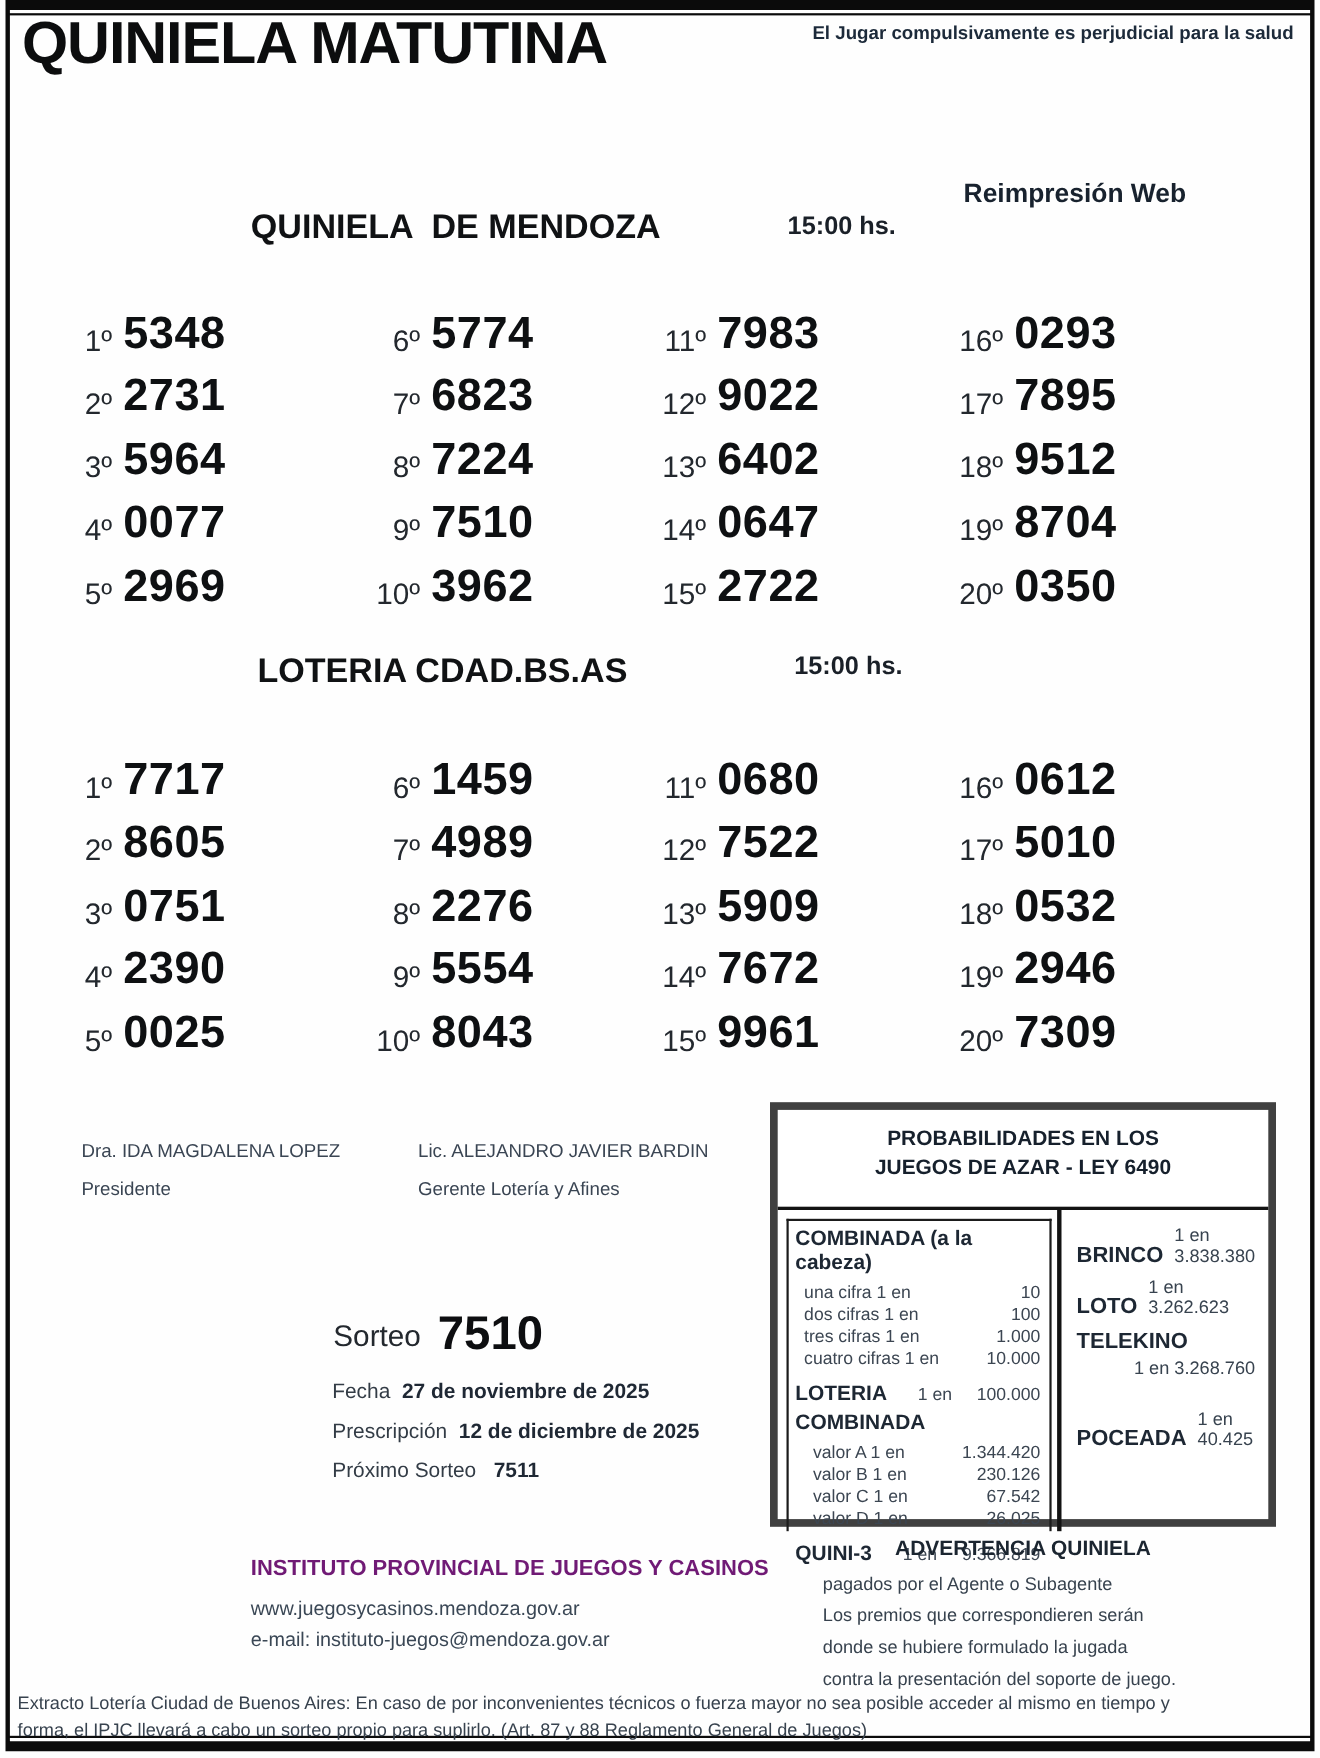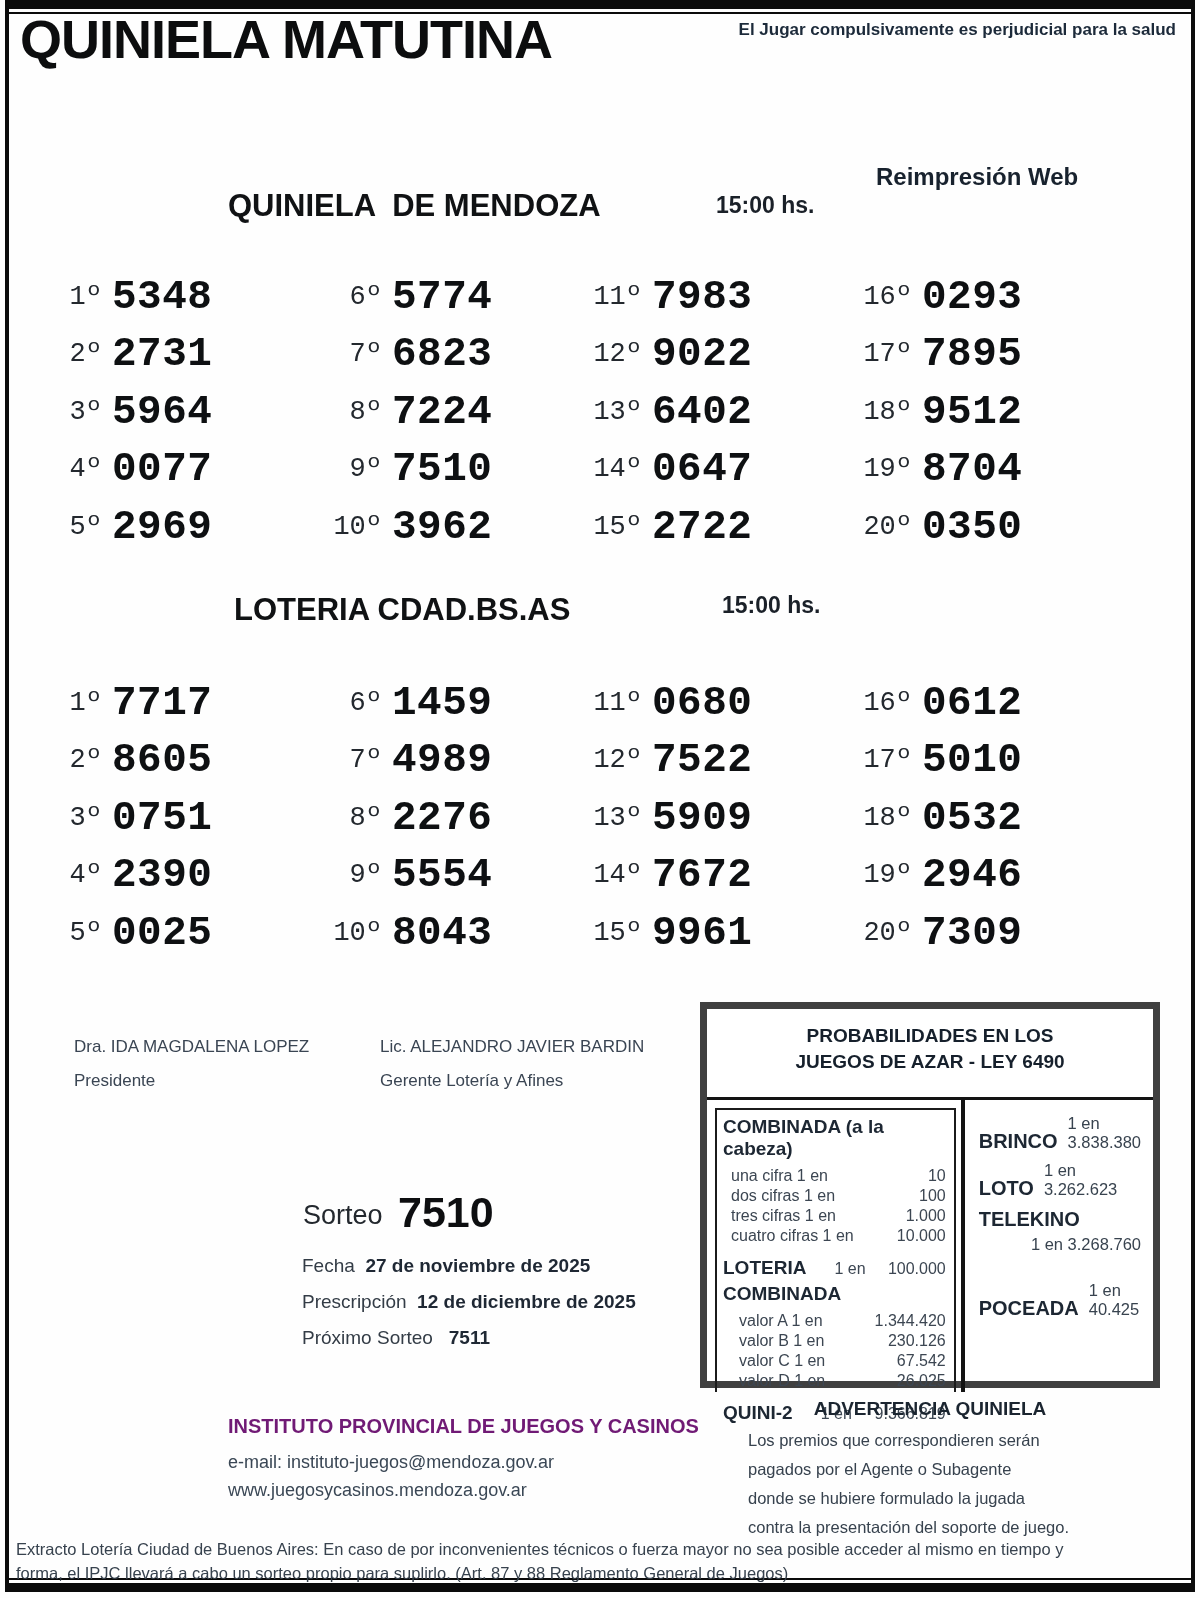--- a/index.html
+++ b/index.html
@@ -16,21 +16,21 @@
   .abs{position:absolute;}
   .page-title{left:20px; top:8px; font-size:54px; font-weight:700; letter-spacing:-1px; color:#0c0d0e; white-space:pre;}
   .health-warning{right:24px; top:20px; font-size:17px; font-weight:700; color:#1c2a3a; text-align:right; width:560px;}
   .reimpresion{left:876px; top:163px; font-size:24px; font-weight:700; color:#18222e;}
 
   .sec-title{font-size:31px; font-weight:700; color:#101214; white-space:pre;}
   .sec-time{font-size:23px; font-weight:700; color:#1a2028; white-space:pre;}
 
   .results-grid{left:0; width:1200px;}
   .res-col{position:absolute; top:0;}
-  .res{display:flex; align-items:center; height:57.5px;font-family:Liberation Mono, monospace;}
+  .res{display:flex; align-items:flex-end; height:57.5px;}
   .res .pos{width:62px; text-align:right; margin-right:10px; font-size:27px; color:#23282e;}
   .res .num{font-size:41px; font-weight:700; color:#0e1012; letter-spacing:0.5px;}
 
   .official{font-size:17px; color:#3a4553; line-height:34px;}
 
   .sorteo-label{left:303px; top:1200px; font-size:27px; color:#23282e;}
   .sorteo-number{left:398px; top:1188px; font-size:43px; font-weight:700; color:#0d0e10;}
   .draw-row{font-size:19px; color:#333c46; white-space:pre;}
   .draw-row b{color:#1f2834; font-weight:700;}
 
@@ -327,21 +327,21 @@
           </div>
           <div class="prow item">
             <span class="lbl">valor C 1 en</span>
             <span class="val">67.542</span>
           </div>
           <div class="prow item">
             <span class="lbl">valor D 1 en</span>
             <span class="val">26.025</span>
           </div>
           <div class="prow game">
-            <span class="g-name">QUINI-2</span>
+            <span class="g-name">QUINI-3</span>
             <span class="mid">1 en</span>
             <span class="val">9.366.819</span>
           </div>
         </div>
       <div class="prob-divider"></div>
       <div class="prob-right">
           <div class="rgame">
             <span class="g-name">BRINCO</span>
             <span class="g-val">1 en 3.838.380</span>
           </div>
@@ -353,29 +353,29 @@
           <div class="rgame gap">
             <span class="g-name">POCEADA</span>
             <span class="g-val">1 en 40.425</span>
           </div>
         </div>
     </div>
   </div>
 
   <div class="abs adv-title">ADVERTENCIA QUINIELA</div>
   <div class="abs adv-text">
+      <div class="adv-line">pagados por el Agente o Subagente</div>
       <div class="adv-line">Los premios que correspondieren serán</div>
-      <div class="adv-line">pagados por el Agente o Subagente</div>
       <div class="adv-line">donde se hubiere formulado la jugada</div>
       <div class="adv-line">contra la presentación del soporte de juego.</div>
     </div>
 
   <div class="abs inst">
     <div class="inst-name">INSTITUTO PROVINCIAL DE JUEGOS Y CASINOS</div>
+    <div class="inst-line">www.juegosycasinos.mendoza.gov.ar</div>
     <div class="inst-line">e-mail:  instituto-juegos@mendoza.gov.ar</div>
-    <div class="inst-line">www.juegosycasinos.mendoza.gov.ar</div>
   </div>
 
   <div class="abs footer">
       <div class="foot-line">Extracto Lotería Ciudad de Buenos Aires: En caso de por inconvenientes técnicos o fuerza mayor no sea posible acceder al mismo en tiempo y</div>
       <div class="foot-line">forma, el IPJC llevará a cabo un sorteo propio para suplirlo. (Art. 87 y 88 Reglamento General de Juegos)</div>
     </div>
 </div>
 
 </body></html>

